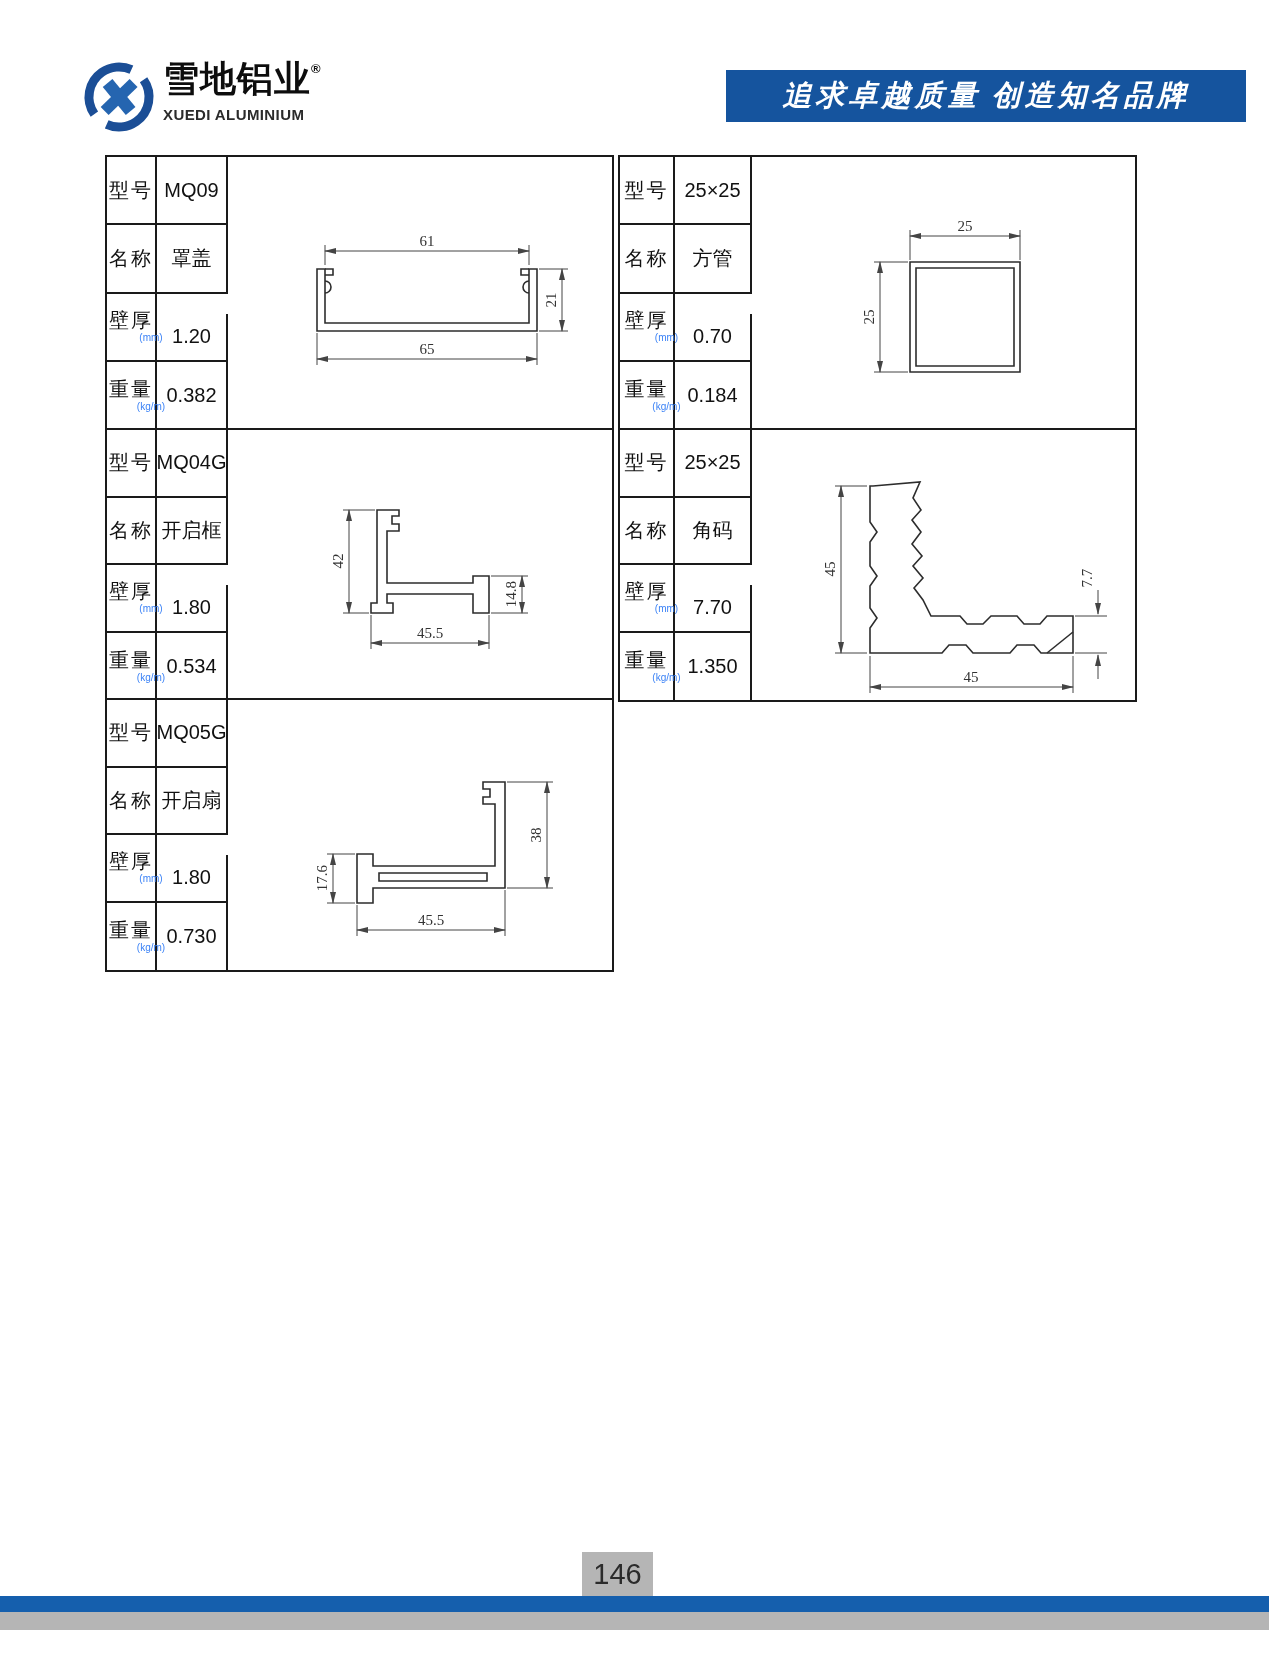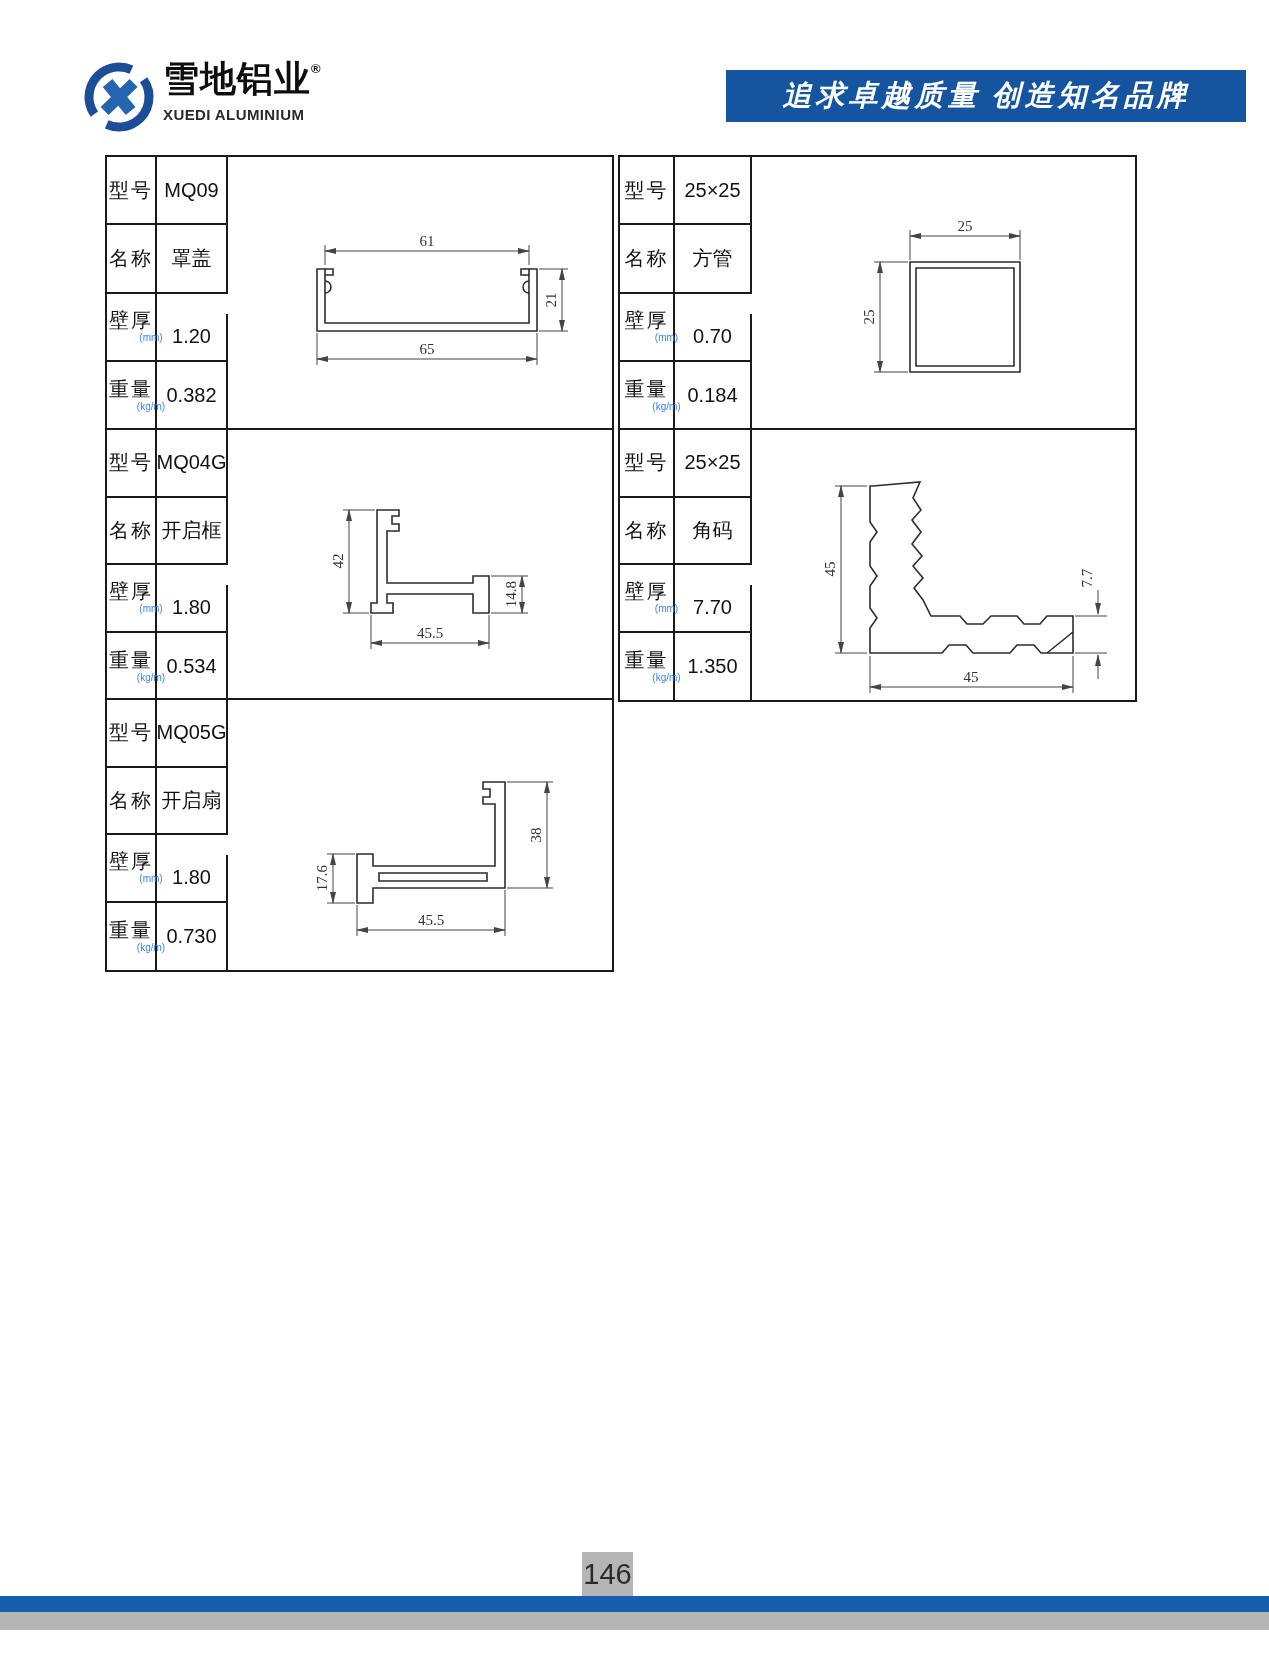--- a/index.html
+++ b/index.html
@@ -37,21 +37,21 @@
   .val{font-size:20px;color:#111;}
   .dwg{position:absolute;}
 
   
   .prof{fill:none;stroke:#2d2d2d;stroke-width:1.6;stroke-linejoin:miter;}
   .dl{stroke:#444;stroke-width:1;fill:none;}
   .dim{font-family:"Liberation Serif",serif;font-size:15px;fill:#333;}
 
   
   .note{position:absolute;left:60px;top:1556px;font-size:19px;color:#1f1f1f;letter-spacing:0.5px;}
-  .page-box{position:absolute;left:582px;top:1552px;width:51px;height:44px;background:#b5b5b5;
+  .page-box{position:absolute;left:582px;top:1552px;width:71px;height:44px;background:#b5b5b5;
             display:flex;align-items:center;justify-content:center;font-size:29px;color:#2b2b2b;}
   .bar-blue{position:absolute;left:0;top:1596px;width:1269px;height:16px;background:#155fad;}
   .bar-gray{position:absolute;left:0;top:1612px;width:1269px;height:18px;background:#b5b5b5;}
 </style>
 </head>
 <body>
 
 <svg width="0" height="0" style="position:absolute">
   <defs>
     <marker id="arr" viewBox="0 0 12 10" refX="11" refY="5" markerWidth="13" markerHeight="10" orient="auto-start-reverse" markerUnits="userSpaceOnUse">

